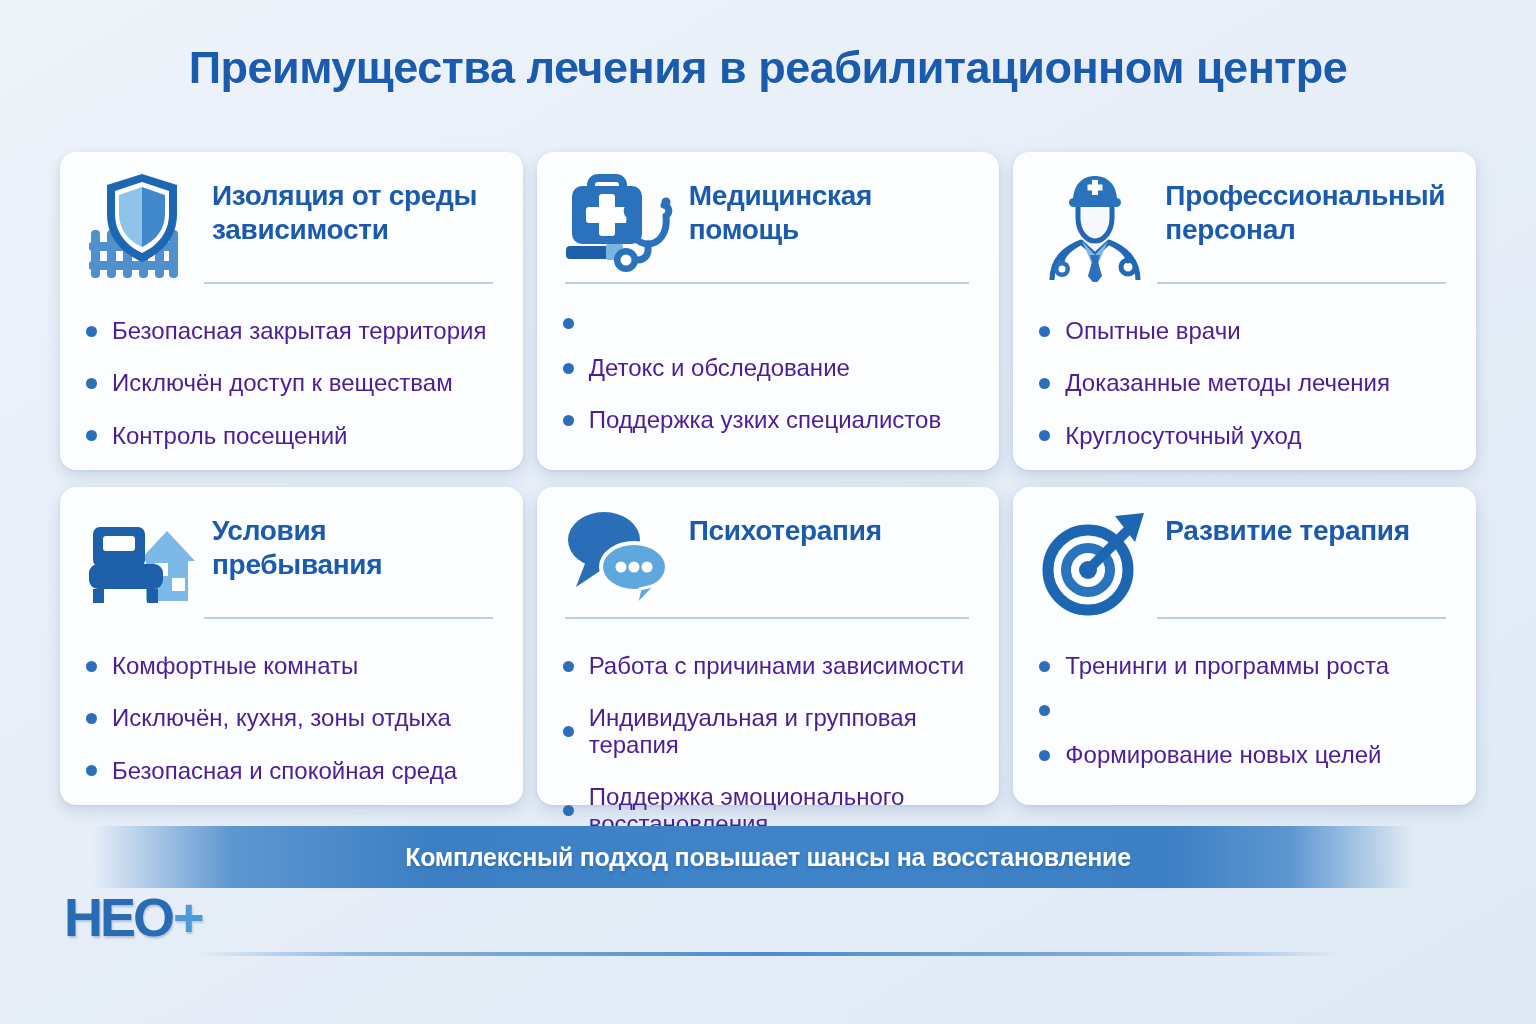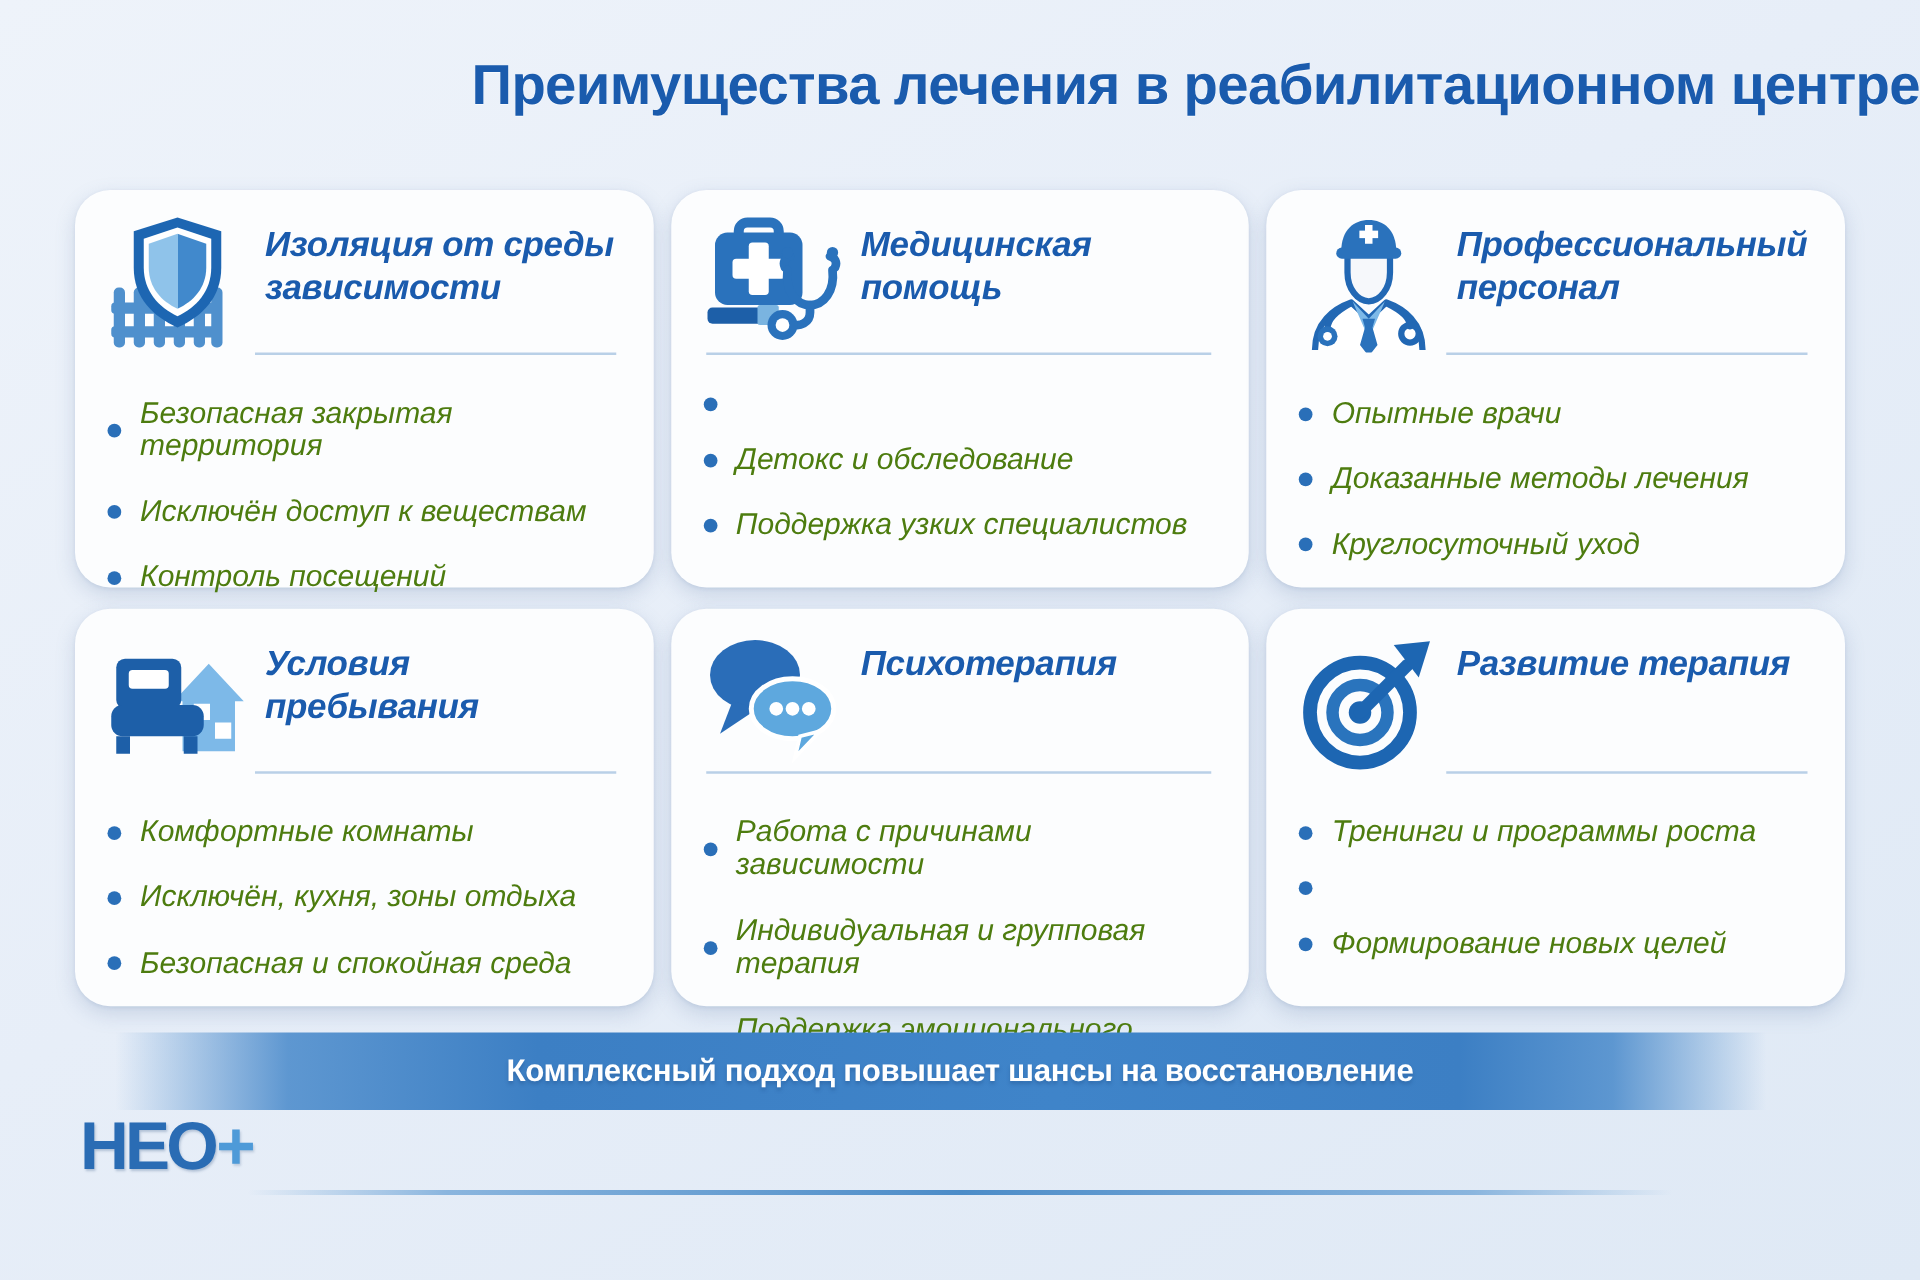--- a/index.html
+++ b/index.html
@@ -3,45 +3,44 @@
 <meta charset="utf-8">
 <style>
   html,body { margin:0; padding:0; }
   .page {
     position:relative; width:1536px; height:1024px; overflow:hidden;
     background:linear-gradient(150deg,#eef3fa 0%,#e7eef8 45%,#dfe9f5 100%);
     font-family:"Liberation Sans","DejaVu Sans",sans-serif;
   }
   .page-title {
     position:absolute; top:42px; left:0; width:100%; margin:0;
-    text-align:right; font-size:45px; font-weight:bold; color:#1a5bad;
+    text-align:center; font-size:45px; font-weight:bold; color:#1a5bad;
     letter-spacing:-0.5px; text-shadow:0 1px 0 rgba(255,255,255,0.6);
   }
   .grid {
     position:absolute; top:152px; left:60px; width:1416px;
     display:grid; grid-template-columns:repeat(3,1fr); column-gap:14px; row-gap:17px;
   }
   .card {
-    height:318px; box-sizing:border-box; background:#fcfdfe; border-radius:28px;
+    height:318px; box-sizing:border-box; background:#fcfdfe; border-radius:16px;
     box-shadow:0 6px 16px rgba(90,120,165,0.22), 0 1px 3px rgba(90,120,165,0.12);
     padding:20px 26px 0 26px;
-    font-style:italic;
   }
   .card-header { display:flex; align-items:flex-start; gap:14px; height:104px; }
   .icon-wrap { width:112px; height:104px; flex:none; }
   .icon-wrap svg { width:112px; height:110px; display:block; }
   .card-title {
     margin:0; padding-top:7px; font-size:28px; font-weight:bold;
     color:#1a5bad; line-height:1.22; letter-spacing:-0.3px;
   }
   .divider { height:2px; background:#b9d0e7; margin:6px 4px 0 118px; }
   .divider.full { margin-left:2px; }
   .bullets { list-style:none; margin:34px 0 0 0; padding:0; }
   .bullet { display:flex; align-items:center; gap:15px; margin-bottom:26px;
-    font-size:24px; color:#4d7c0f; line-height:1.1; }
+    font-size:24px; color:#4c1d95; line-height:1.1; }
   .dot { width:11px; height:11px; border-radius:50%; background:#2a6fb8; flex:none; }
   .banner {
     position:absolute; top:826px; left:0; width:1536px; height:62px;
     display:flex; align-items:center; justify-content:center;
     background:linear-gradient(90deg,
       rgba(70,136,202,0) 6%, rgba(70,136,202,0.85) 15%,
       #3c7fc4 28%, #3f84c9 55%, #3c7fc4 76%,
       rgba(70,136,202,0.85) 84%, rgba(70,136,202,0) 92%);
   }
   .banner-text { color:#ffffff; font-size:25px; font-weight:bold;

